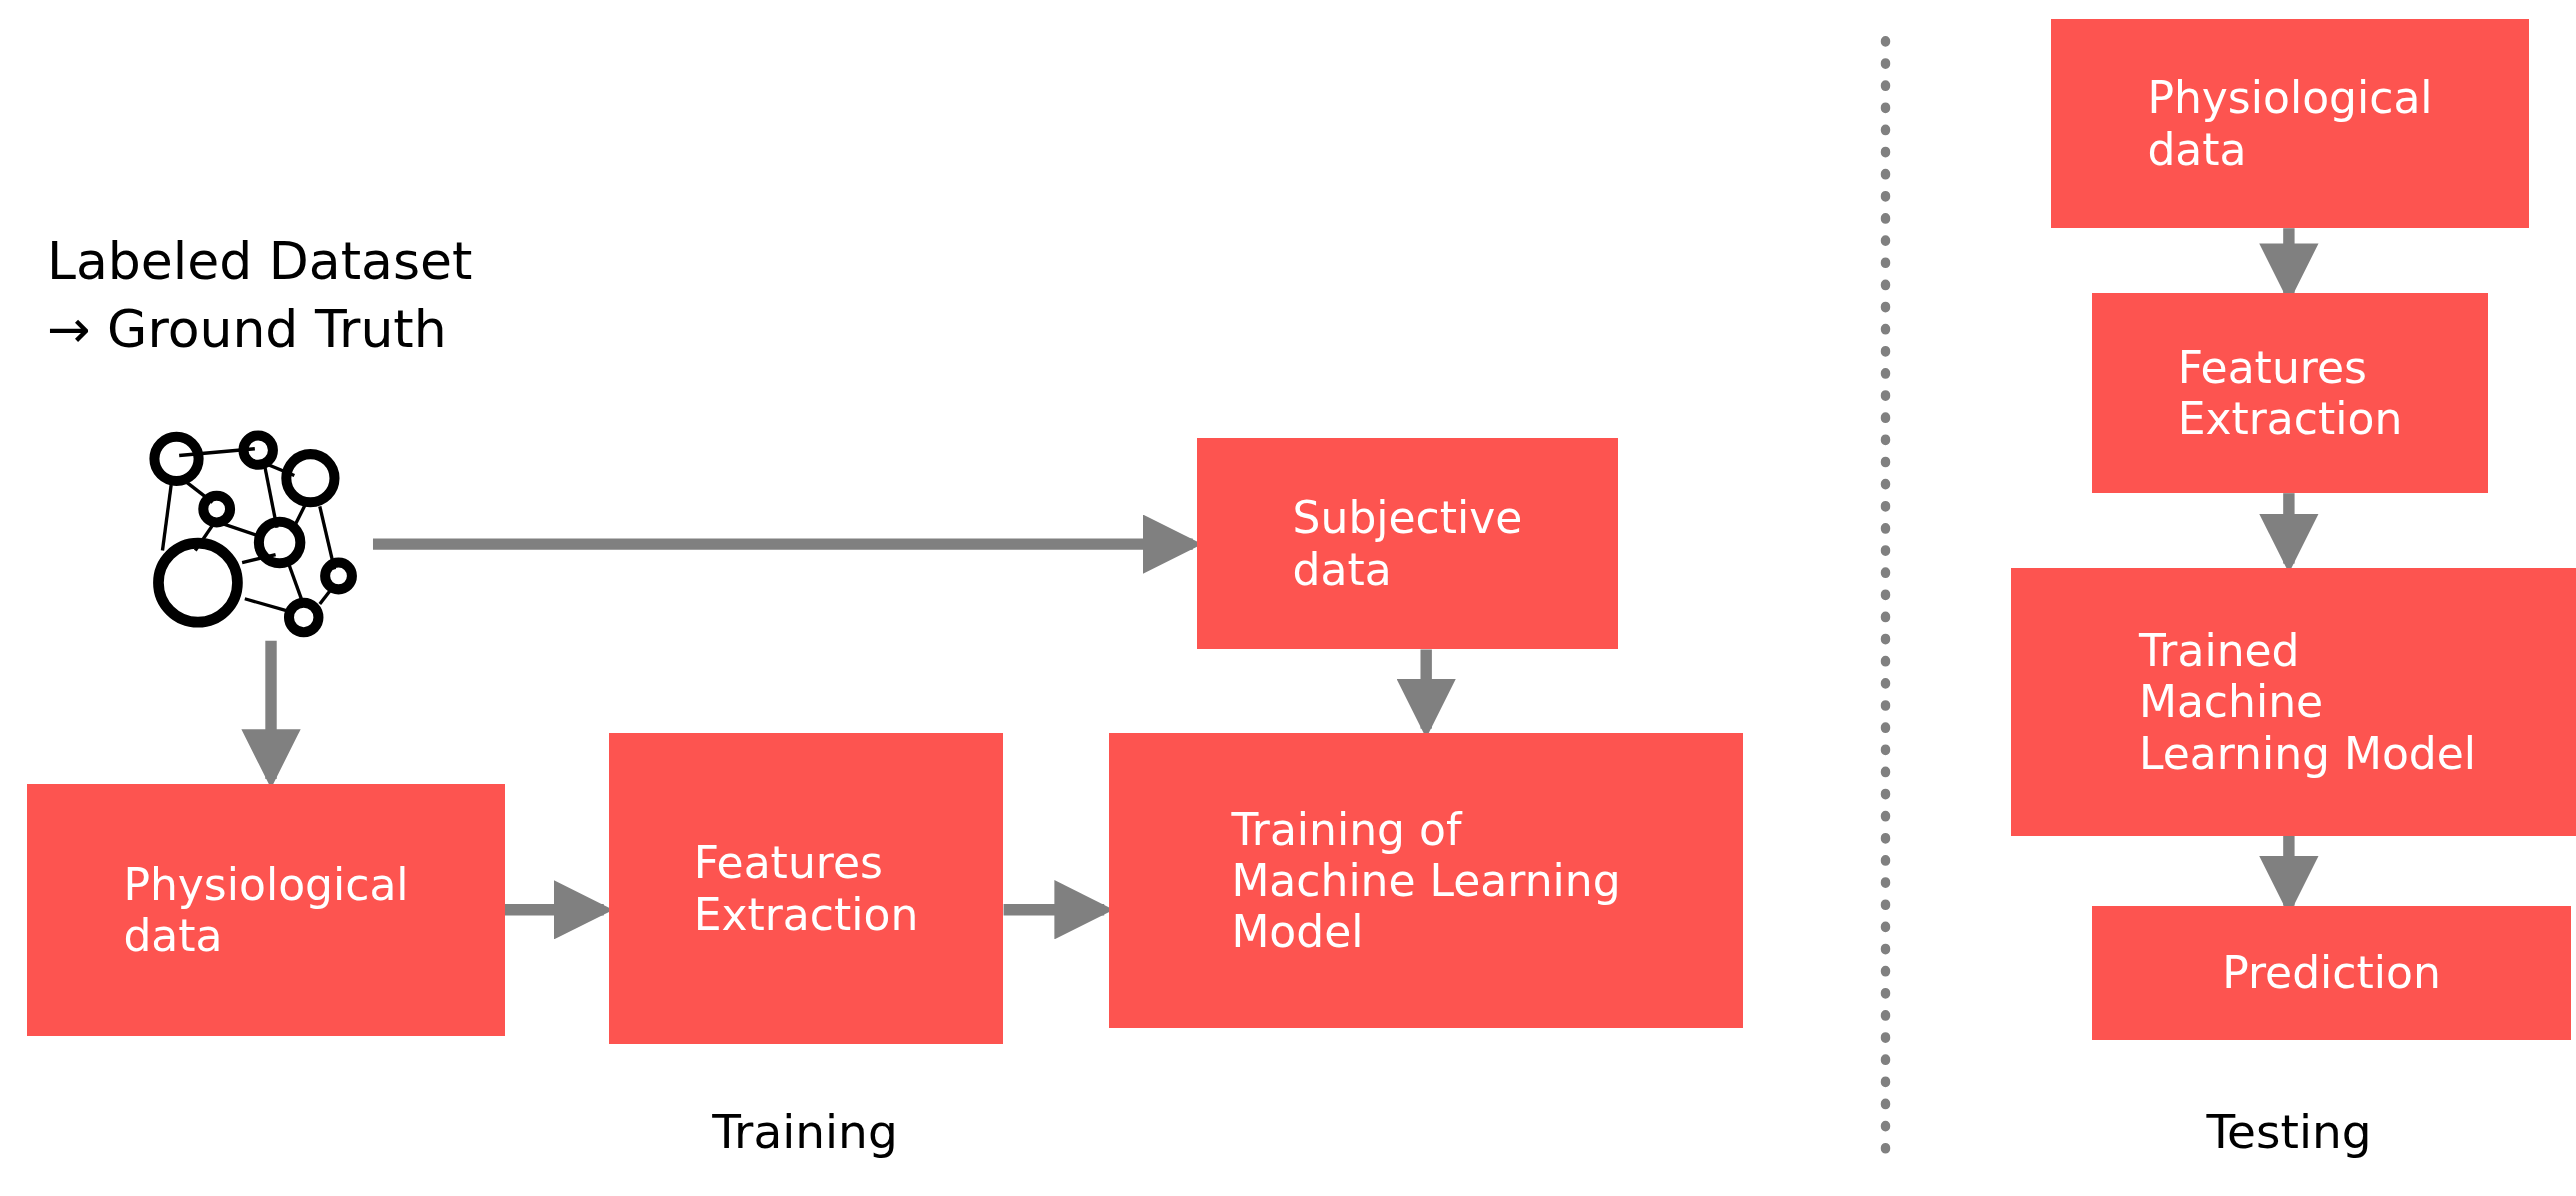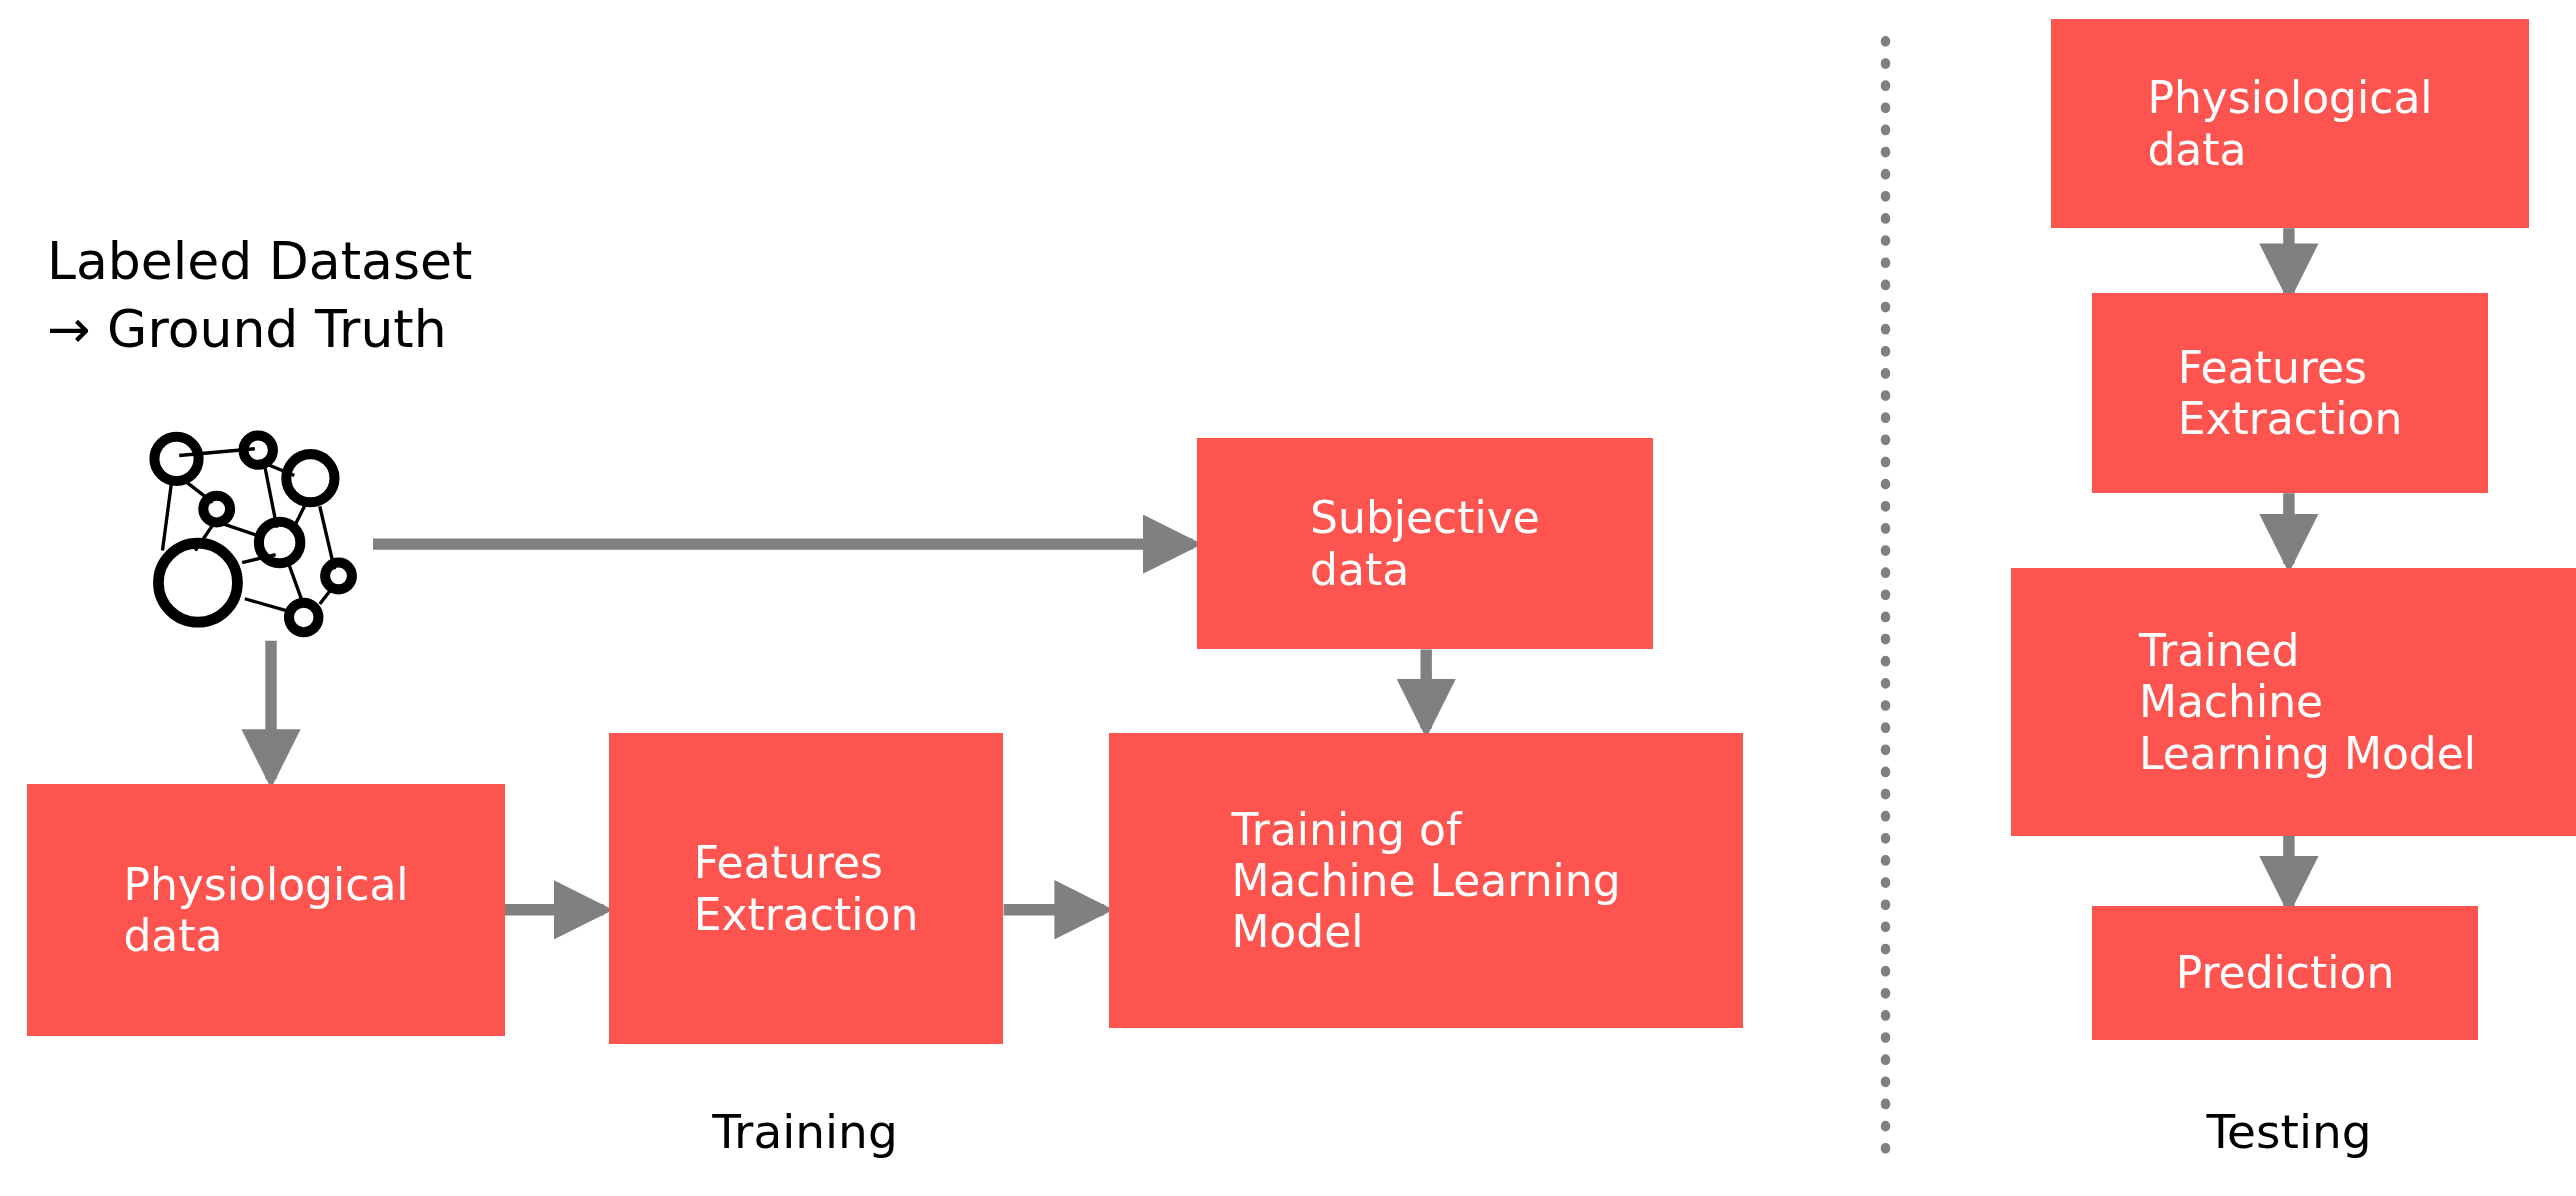--- a/index.html
+++ b/index.html
@@ -142,21 +142,21 @@
       <circle cx="190" cy="40" r="22" stroke-width="15"></circle>
       <circle cx="268" cy="82" r="36" stroke-width="15"></circle>
       <circle cx="128" cy="128" r="20" stroke-width="15"></circle>
       <circle cx="222" cy="178" r="31" stroke-width="15"></circle>
       <circle cx="100" cy="238" r="59" stroke-width="16"></circle>
       <circle cx="310" cy="228" r="20" stroke-width="15"></circle>
       <circle cx="258" cy="290" r="22" stroke-width="15"></circle>
     </g>
   </svg>
 
-  <div class="box" style="left:1197px; top:438px; width:456px; height:211px; font-size:44px;">Subjective
+  <div class="box" style="left:1197px; top:438px; width:421px; height:211px; font-size:44px;">Subjective
 data</div>
 
   <div class="box" style="left:27px; top:784px; width:478px; height:252px; font-size:44px;">Physiological
 data</div>
 
   <div class="box" style="left:609px; top:733px; width:394px; height:311px; font-size:44px;">Features
 Extraction</div>
 
   <div class="box" style="left:1109px; top:733px; width:634px; height:295px; font-size:44px;">Training of
 Machine Learning
@@ -167,18 +167,18 @@
   <div class="box" style="left:2051px; top:19px; width:478px; height:209px; font-size:44px;">Physiological
 data</div>
 
   <div class="box" style="left:2092px; top:293px; width:396px; height:200px; font-size:44px;">Features
 Extraction</div>
 
   <div class="box" style="left:2011px; top:568px; width:593px; height:268px; font-size:44px;">Trained
 Machine
 Learning Model</div>
 
-  <div class="box" style="left:2092px; top:906px; width:386px; height:134px; font-size:44px;">Prediction</div>
+  <div class="box" style="left:2092px; top:906px; width:479px; height:134px; font-size:44px;">Prediction</div>
 
   <div class="section-label" style="left:2088px; top:1104px; width:402px; font-size:47px;">Testing</div>
 
 </div>
 
 
 </body></html>

